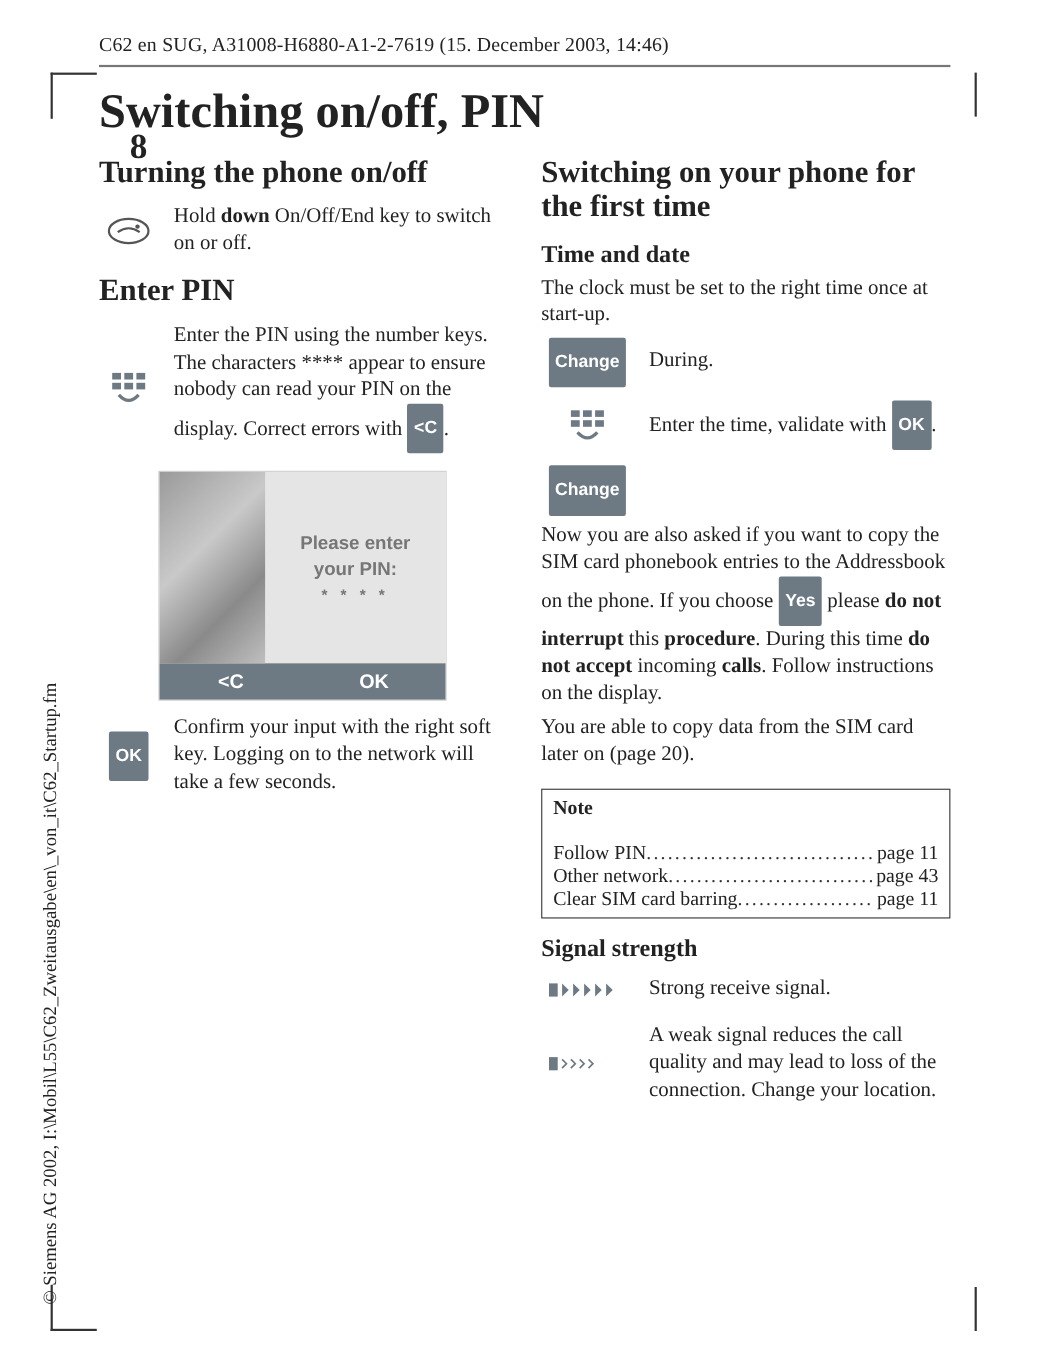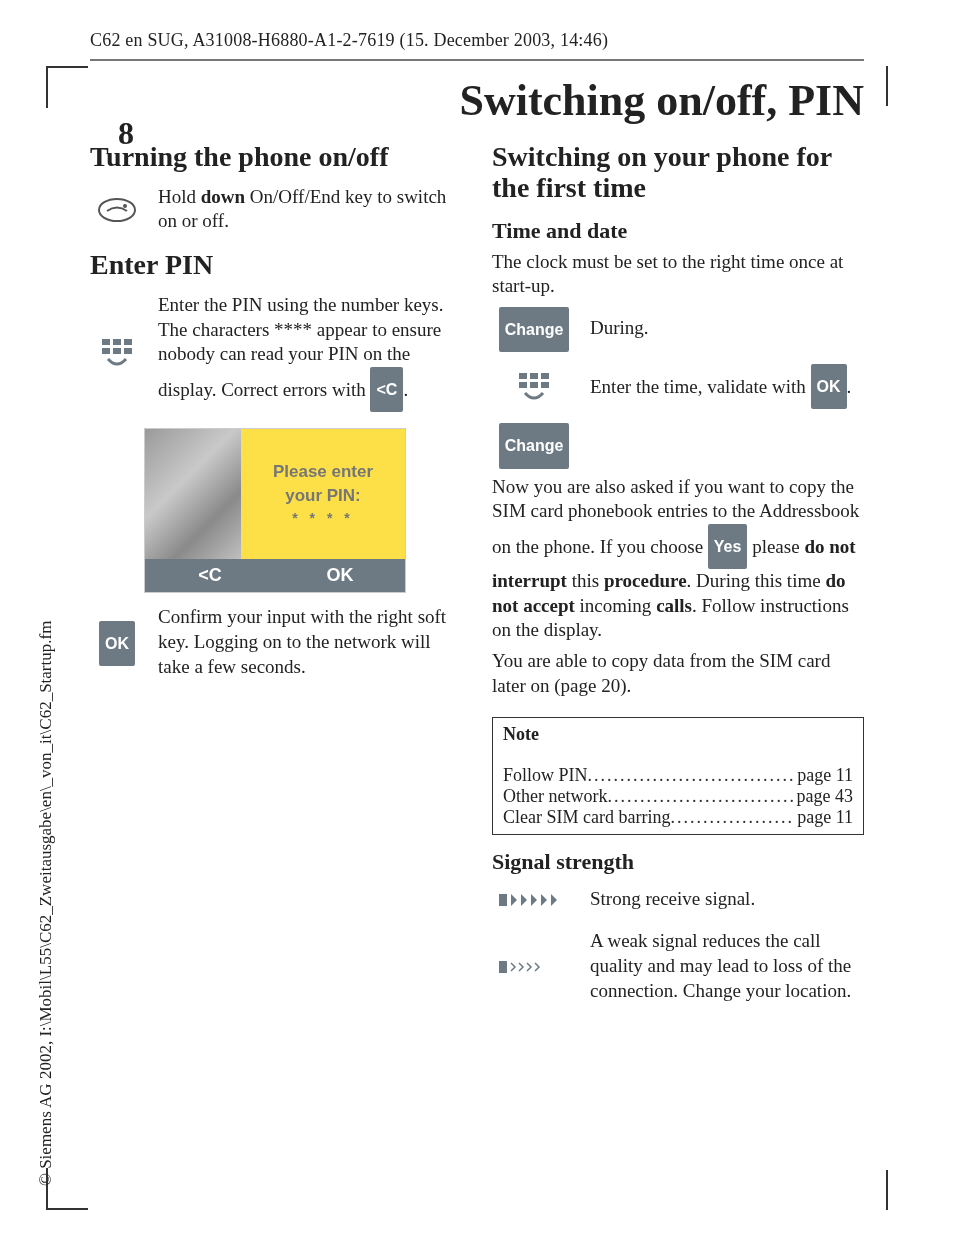--- a/index.html
+++ b/index.html
@@ -1,31 +1,31 @@
 <!DOCTYPE html>
 <html><head>
 <meta charset="utf-8">
 <style>
   html,body{margin:0;padding:0;background:#fff;color:#222;font-family:Georgia,"Times New Roman",serif}
   .page{width:954px;height:1246px;position:relative;box-sizing:border-box;padding:30px 90px 30px 90px}
   .header{font-size:18px;margin-bottom:8px;letter-spacing:.2px}
   .rule-top{border-top:2px solid #777;margin:6px 0 0 0}
   .pagenum{position:absolute;left:118px;top:115px;font-size:32px;font-weight:800}
-  .chapter{font-size:44px;font-weight:800;text-align:right;margin:14px 0 0 0}
+  .chapter{font-size:44px;font-weight:800;text-align:left;margin:14px 0 0 0}
   .cols{display:flex;gap:30px;margin-top:6px}
   .col{flex:1;min-width:0}
   h2{font-size:28px;font-weight:700;margin:10px 0 6px 0;line-height:1.1}
   h3{font-size:22px;font-weight:800;margin:14px 0 6px 0}
   p,div.txt{font-size:19px;line-height:1.3;margin:6px 0}
   .row{display:flex;gap:14px;align-items:center;margin:6px 0}
   .row .ic{flex:0 0 54px;display:flex;justify-content:center;padding-top:2px}
   .row .body{flex:1}
   .softkey{display:inline-block;background:#6d7a84;color:#fff;font-family:Arial,Helvetica,sans-serif;font-weight:700;font-size:16px;padding:13px 6px;border-radius:2px;line-height:1.2;vertical-align:1px}
   .phone{width:260px;margin:10px 0 6px 54px;border:1px solid #ccc}
-  .phone-screen{height:130px;display:flex;background:#fde047}
+  .phone-screen{height:174px;display:flex;background:#e5e5e5}
   .phone-screen .wall{width:96px;background:linear-gradient(135deg,#9a9a9a 0%,#c9c9c9 40%,#8a8a8a 70%,#bfbfbf 100%)}
   .phone-screen .msg{flex:1;display:flex;flex-direction:column;justify-content:center;align-items:center;gap:4px;color:#767676;font-family:Arial,Helvetica,sans-serif;font-weight:700}
   .phone-screen .msg .l1,.phone-screen .msg .l2{font-size:17px}
   .phone-screen .msg .stars{font-size:14px;letter-spacing:4px}
   .phone-soft{display:flex;background:#6d7a84;color:#fff;font-family:Arial,Helvetica,sans-serif;font-weight:700}
   .phone-soft div{flex:1;text-align:center;padding:6px 0;font-size:18px}
   .notebox{border:1.5px solid #333;padding:6px 10px;margin-top:18px}
   .notebox .title{font-weight:700;font-size:18px;margin-bottom:20px}
   .noteline{display:flex;font-size:18px}
   .noteline .lbl{white-space:nowrap}

